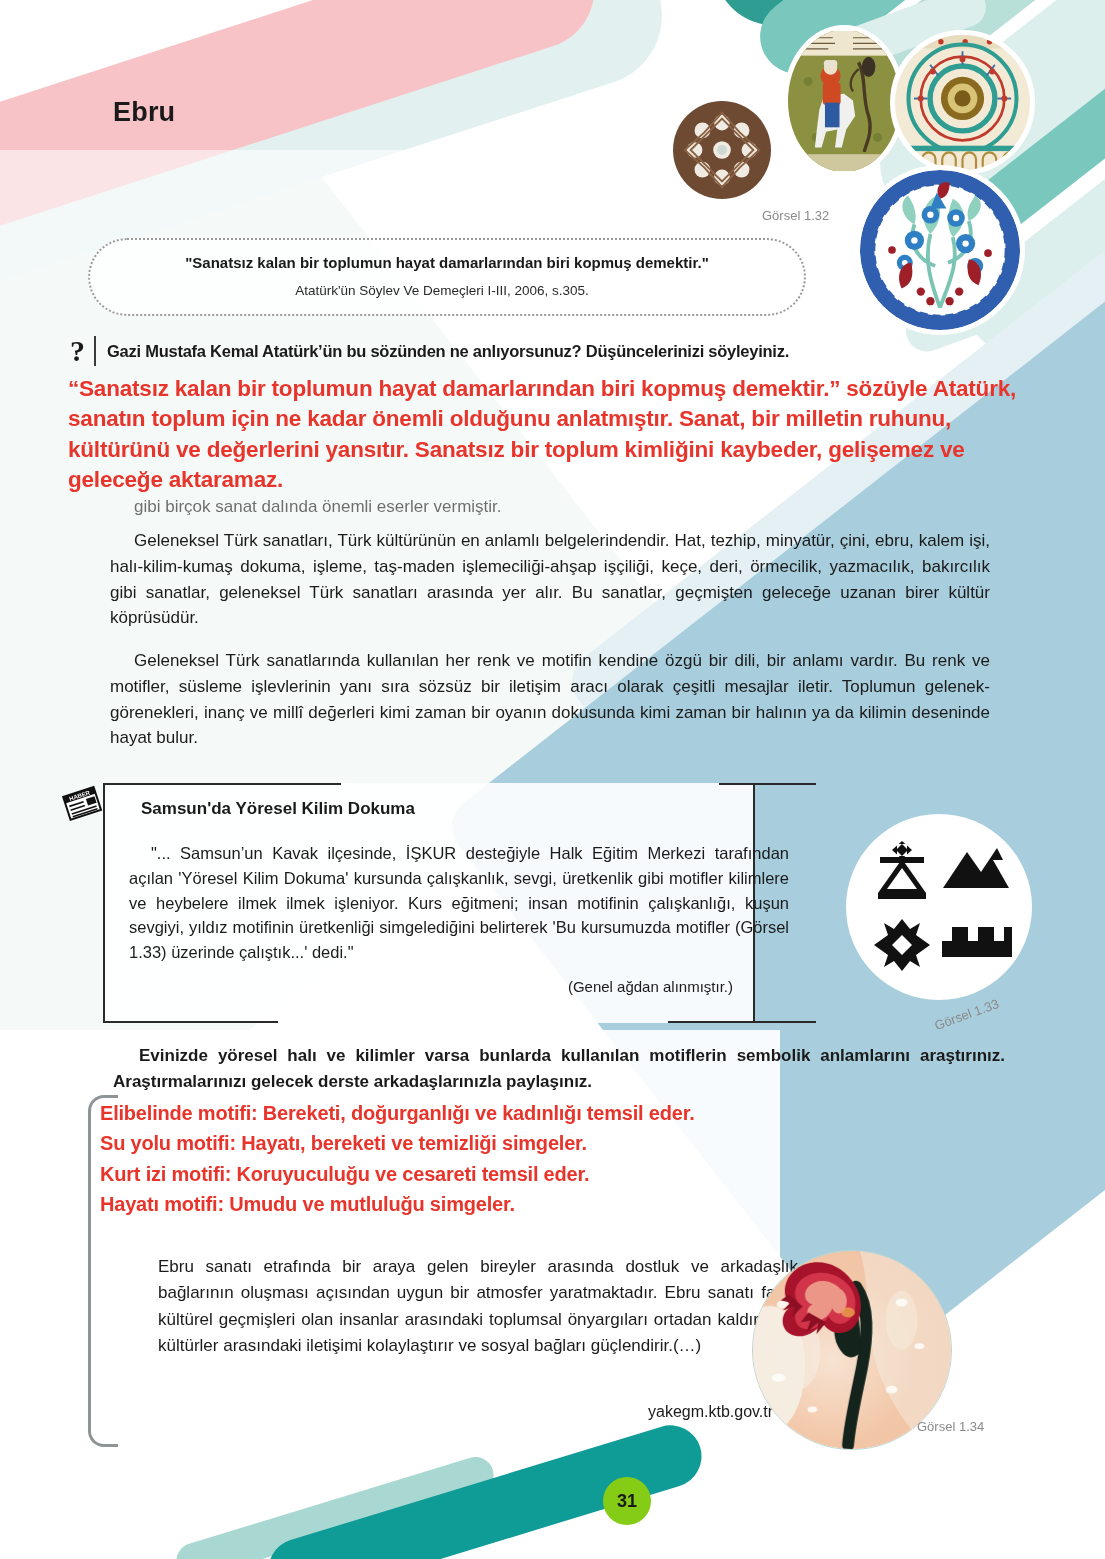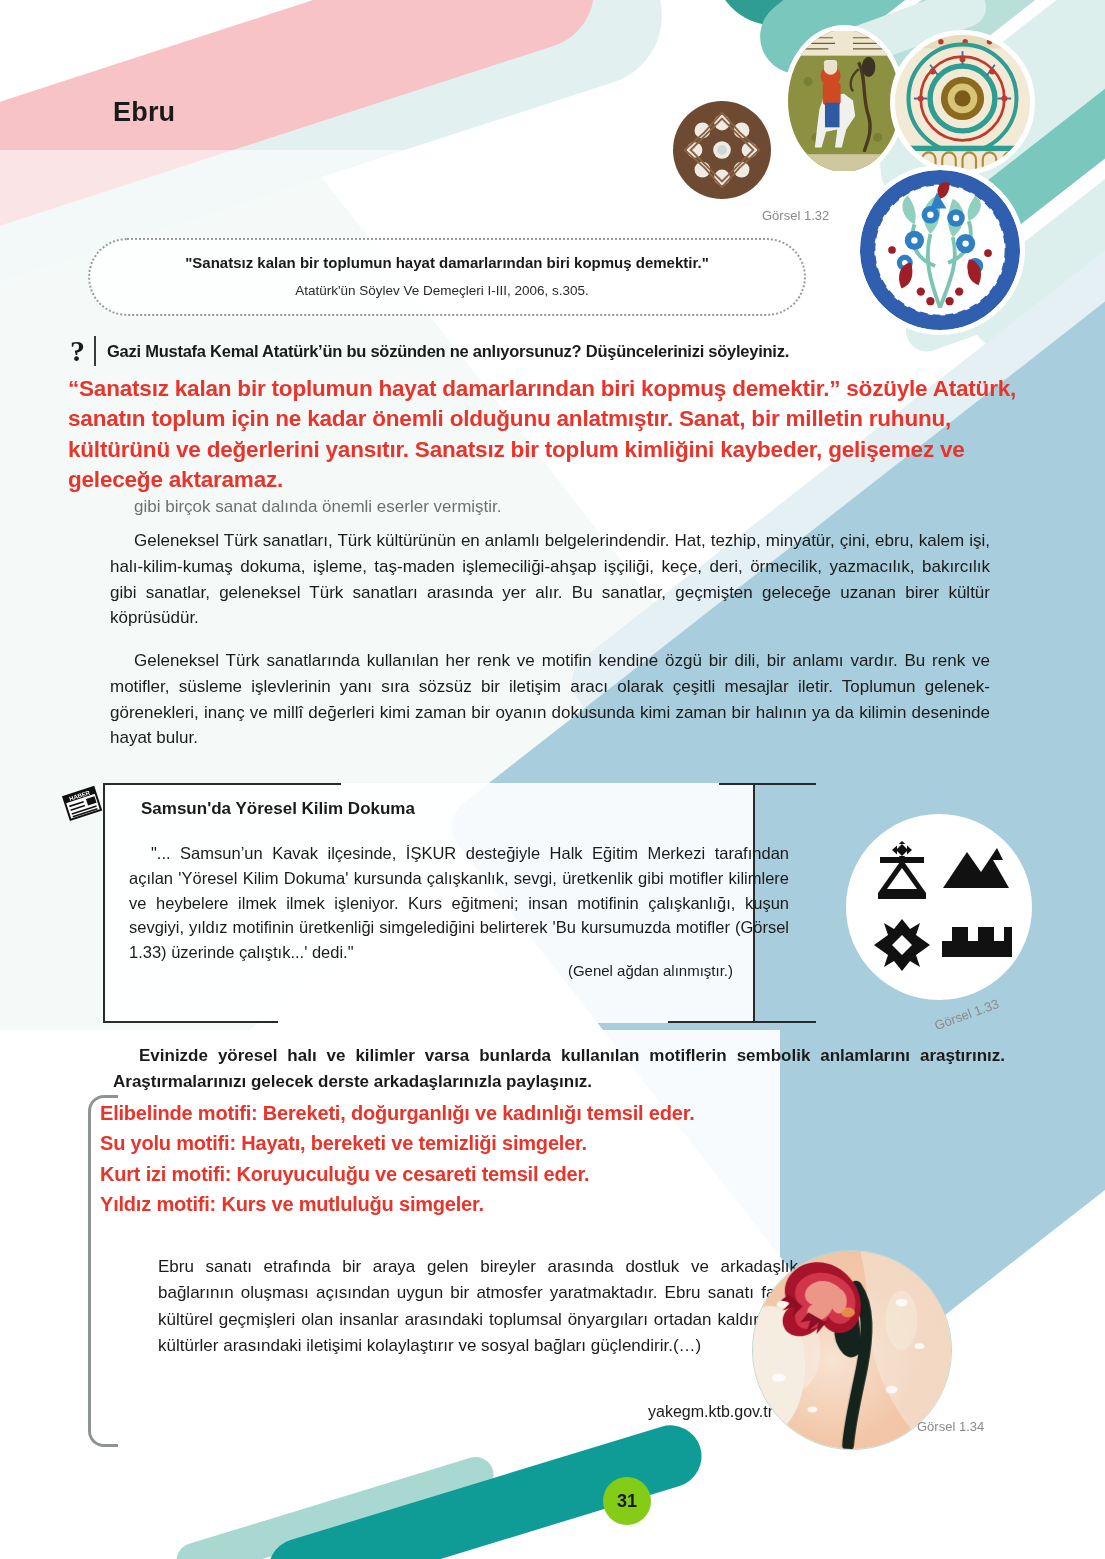--- a/index.html
+++ b/index.html
@@ -219,21 +219,21 @@
   .nb-title {
     position:absolute; left:38px; top:16px;
     font-size:17px; font-weight:bold; color:#1a1a1a;
   }
   .nb-body {
     position:absolute; left:26px; top:58px; width:660px;
     font-size:16.5px; line-height:1.5; color:#1b1b1b;
     text-align:justify; text-indent:22px;
   }
   .nb-src {
-    position:absolute; right:22px; bottom:44px;
+    position:absolute; right:22px; bottom:28px;
     font-size:15px; color:#1b1b1b;
   }
 
   
   .motif-circle {
     position:absolute; left:846px; top:814px;
     width:186px; height:186px; border-radius:50%;
     background:#ffffff;
     display:grid; grid-template-columns:1fr 1fr; grid-template-rows:1fr 1fr;
     align-items:center; justify-items:center;
@@ -544,21 +544,21 @@
     </svg>
   </div>
   <div class="caption cap133">Görsel 1.33</div>
 
   <div class="research">Evinizde yöresel halı ve kilimler varsa bunlarda kullanılan motiflerin sembolik anlamlarını araştırınız. Araştırmalarınızı gelecek derste arkadaşlarınızla paylaşınız.</div>
 
   <div class="redblock red-list">
     <div>Elibelinde motifi: Bereketi, doğurganlığı ve kadınlığı temsil eder.</div>
     <div>Su yolu motifi: Hayatı, bereketi ve temizliği simgeler.</div>
     <div>Kurt izi motifi: Koruyuculuğu ve cesareti temsil eder.</div>
-    <div>Yıldız motifi: Kurs ve mutluluğu simgeler.</div>
+    <div>Hayatı motifi: Umudu ve mutluluğu simgeler.</div>
   </div>
 
   <div class="bracket"></div>
   <div class="ebru-text">Ebru sanatı etrafında bir araya gelen bireyler arasında dostluk ve arkadaşlık bağlarının oluşması açısından uygun bir atmosfer yaratmaktadır. Ebru sanatı farklı kültürel geçmişleri olan insanlar arasındaki toplumsal önyargıları ortadan kaldırır, bu kültürler arasındaki iletişimi kolaylaştırır ve sosyal bağları güçlendirir.(…)</div>
   <div class="ebru-src">yakegm.ktb.gov.tr</div>
 
   <div class="ebru-circle">
     <svg width="100%" height="100%" viewBox="0 0 200 200" aria-hidden="true">
       <defs>
         <radialGradient id="ebg" cx="40%" cy="55%" r="75%">

